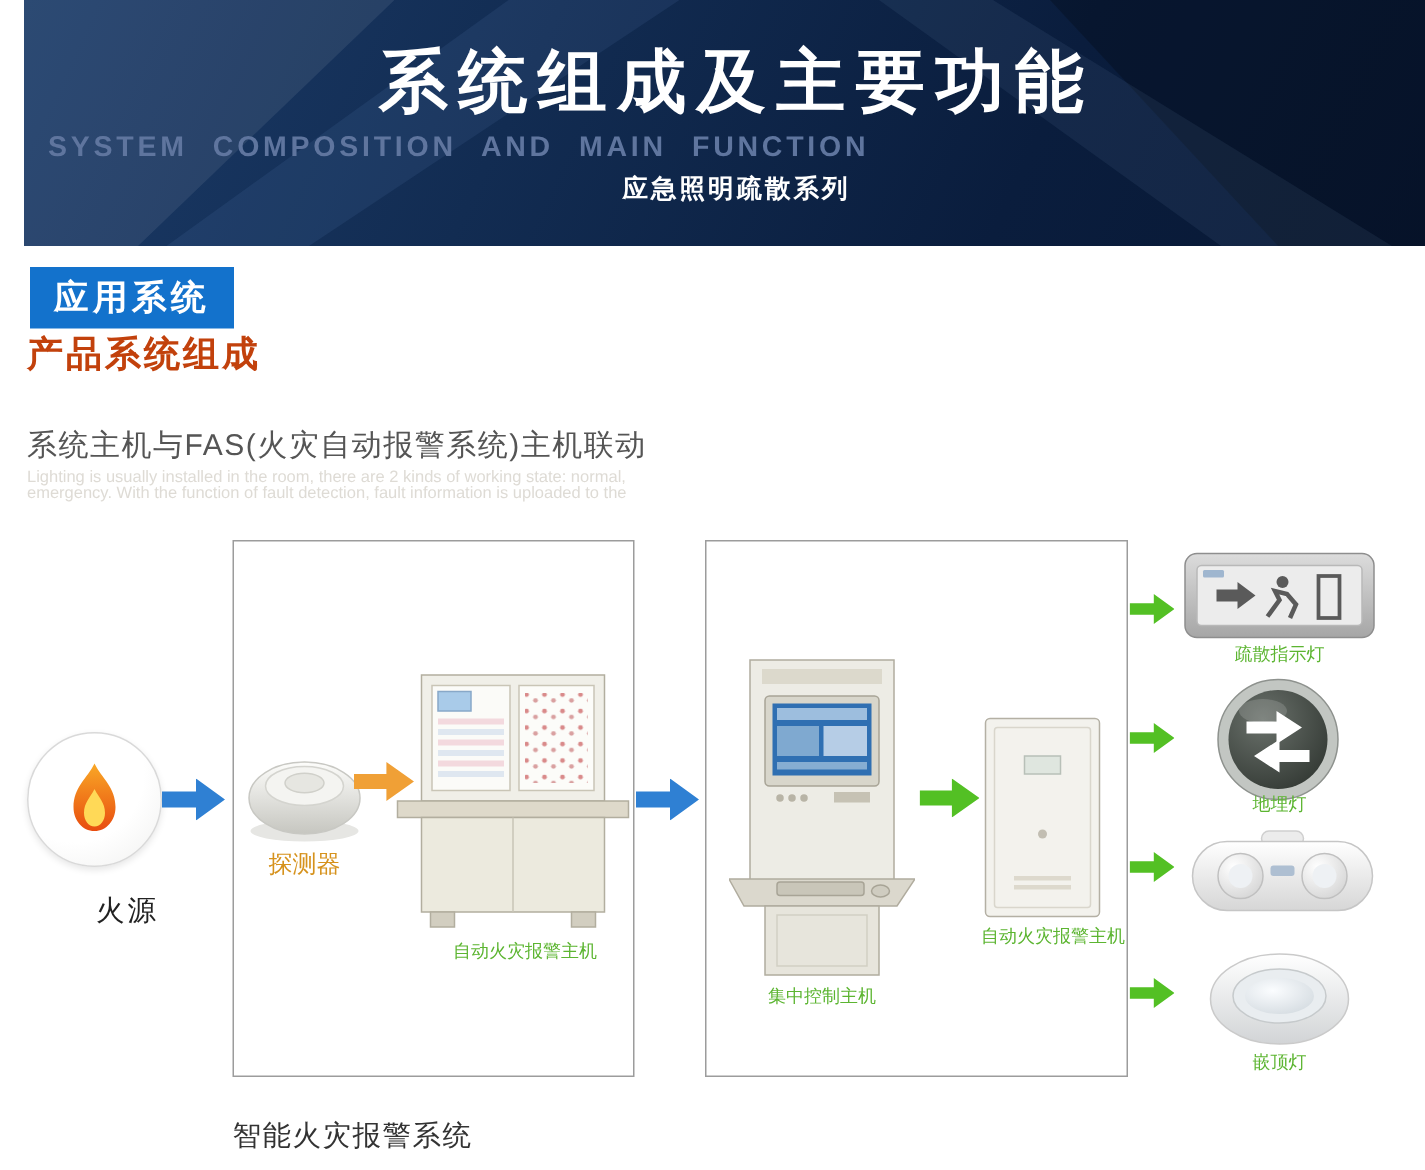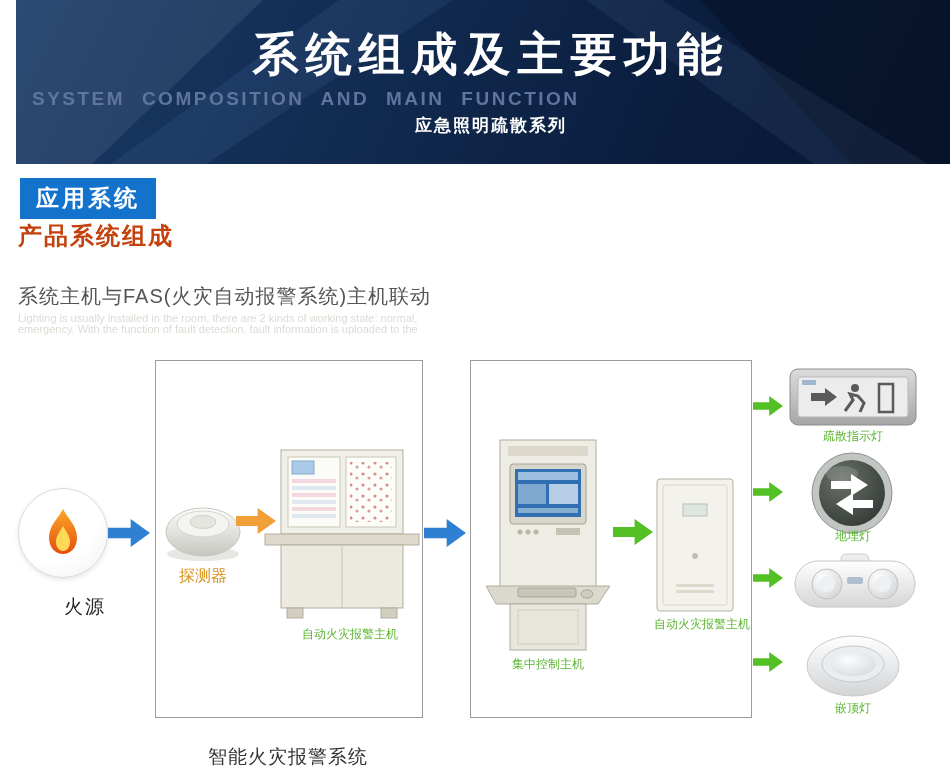--- a/index.html
+++ b/index.html
@@ -26,21 +26,21 @@
   .badge{left:20px;top:178px;background:#1372cc;color:#ffffff;font-size:23px;
          font-weight:700;padding:5px 16px;letter-spacing:3px;}
   .heading{left:18px;top:220px;font-size:24px;font-weight:700;color:#c2410c;letter-spacing:2px;}
   .subheading{left:18px;top:283px;font-size:20px;color:#555555;letter-spacing:1px;}
   .note{left:18px;top:313px;font-size:11px;line-height:11px;color:#dedbd5;}
 
   
   .panel{border:1px solid #9c9c9c;background:#ffffff;}
   .panel1{left:155px;top:360px;width:266px;height:356px;}
   .panel2{left:470px;top:360px;width:280px;height:356px;}
-  .caption{font-size:19px;color:#333333;text-align:center;letter-spacing:1px;}
+  .caption{font-size:19px;color:#333333;text-align:left;letter-spacing:1px;}
   .green-label{color:#5cb531;font-size:12px;text-align:center;white-space:nowrap;}
   .orange-label{color:#d6921c;font-size:16px;text-align:center;white-space:nowrap;}
   .dark-label{color:#222222;font-size:19px;text-align:right;letter-spacing:2px;}
 
   .fire-circle{left:18px;top:488px;width:88px;height:88px;border-radius:50%;
                background:radial-gradient(circle at 35% 30%,#ffffff 55%,#f0f0ef 100%);
                border:1px solid #d9d9d9;box-shadow:0 2px 5px rgba(0,0,0,0.10);
                display:flex;align-items:center;justify-content:center;}
 
   .arrow .arrow-inner{width:100%;height:100%;

